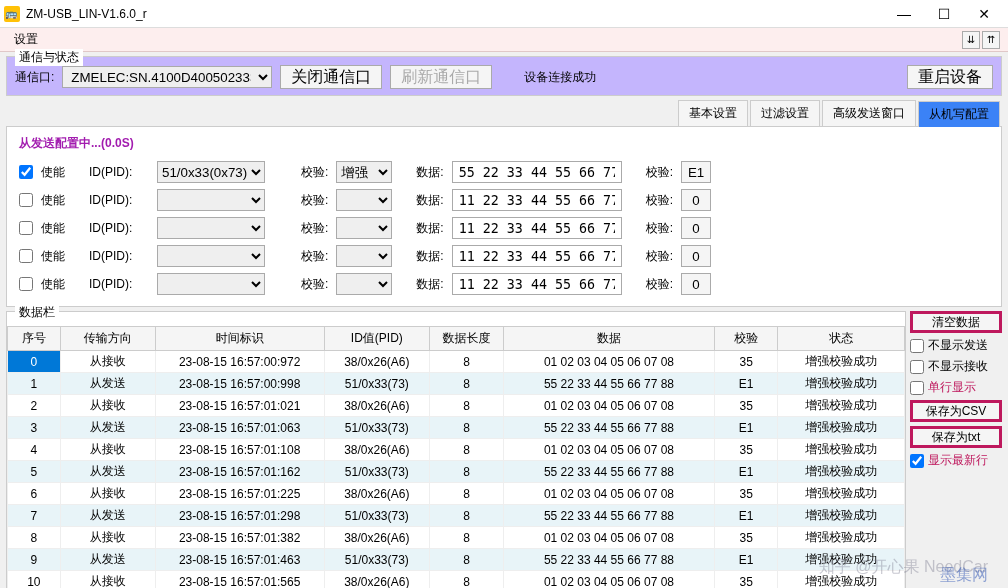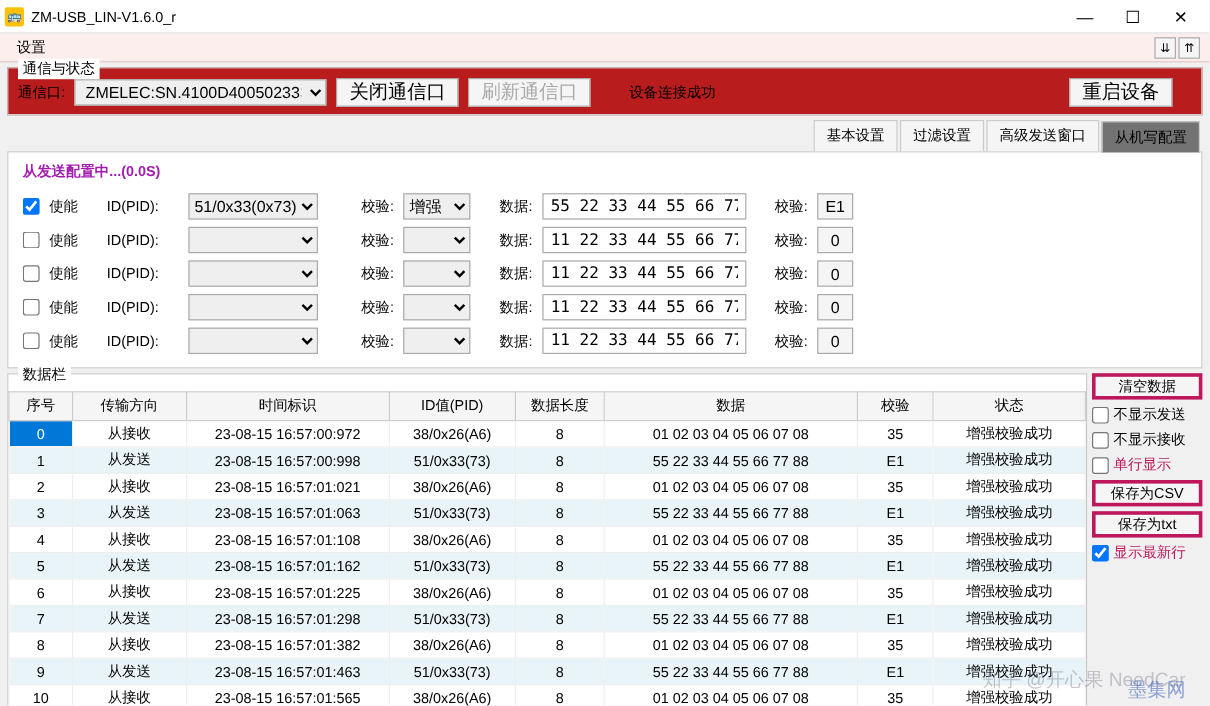--- a/index.html
+++ b/index.html
@@ -9,34 +9,34 @@
     .titlebar-icon { width: 16px; height: 16px; margin-right: 6px; background: #ffc107; border-radius: 2px; display:flex; align-items:center; justify-content:center; font-size:10px; }
     .titlebar-title { flex: 1; font-size: 12px; }
     .titlebar-btns { display: flex; }
     .titlebar-btn { width: 40px; height: 24px; display: flex; align-items: center; justify-content: center; font-size: 14px; cursor: pointer; }
     
     .menubar { background: #fdeeee; height: 24px; display:flex; align-items:center; padding: 0 8px; border-bottom:1px solid #e0c8c8; }
     .menubar-item { padding: 2px 6px; cursor: pointer; }
     .menubar-right { margin-left: auto; display:flex; gap:2px; }
     .chevron-btn { width:18px; height:18px; border:1px solid #aaa; display:flex; align-items:center; justify-content:center; font-size:10px; cursor:pointer; background:#f5f5f5;}
     
-    .groupbox { border: 1px solid #ccc; margin: 4px 6px; background: #b91c1c; position: relative; padding: 8px 24px 6px 8px; }
+    .groupbox { border: 1px solid #ccc; margin: 4px 6px; background: #c4b5fd; position: relative; padding: 8px 8px 6px 8px; }
     .groupbox-title { position: absolute; top: -8px; left: 8px; background: #fff; padding: 0 4px; font-size: 12px; }
     
     .conn-row { display: flex; align-items: center; gap: 8px; }
     .label { white-space: nowrap; }
     select.wide { width: 210px; height: 22px; border:1px solid #aaa; padding:0 4px; }
     .btn { height: 24px; padding: 0 10px; border: 1px solid #aaa; background: #f5f5f5; cursor: pointer; font-size:16px; }
     .btn:disabled { color: #aaa; }
     .status-text { margin-left: 24px; }
     .right-btn { margin-left: auto; }
     
     .tabs { display: flex; margin: 4px 6px 0 6px; justify-content: flex-end; }
     .tab { padding: 4px 10px; border: 1px solid #ccc; border-bottom: none; background: #f5f5f5; cursor: pointer; margin-right: 2px; }
-    .tab.active { background: #737373; position: relative; top: 1px; }
+    .tab.active { background: #3b82f6; position: relative; top: 1px; }
     .tab-content { border: 1px solid #ccc; margin: 0 6px; background: #fff; padding: 8px 12px; }
     
     .red-label { color: #a21caf; font-weight: bold; margin-bottom: 6px; }
     .config-row { display: flex; align-items: center; gap: 8px; height: 28px; }
     .chk { width: 14px; height: 14px; }
     .short-label { width: 40px; }
     .id-label { width: 60px; }
     select.id-sel { width: 108px; height: 22px; border:1px solid #aaa; }
     select.chk-sel { width: 56px; height: 22px; border:1px solid #aaa; }
     input.data-input { width: 170px; height: 22px; border:1px solid #aaa; padding:0 6px; font-family: monospace; }

